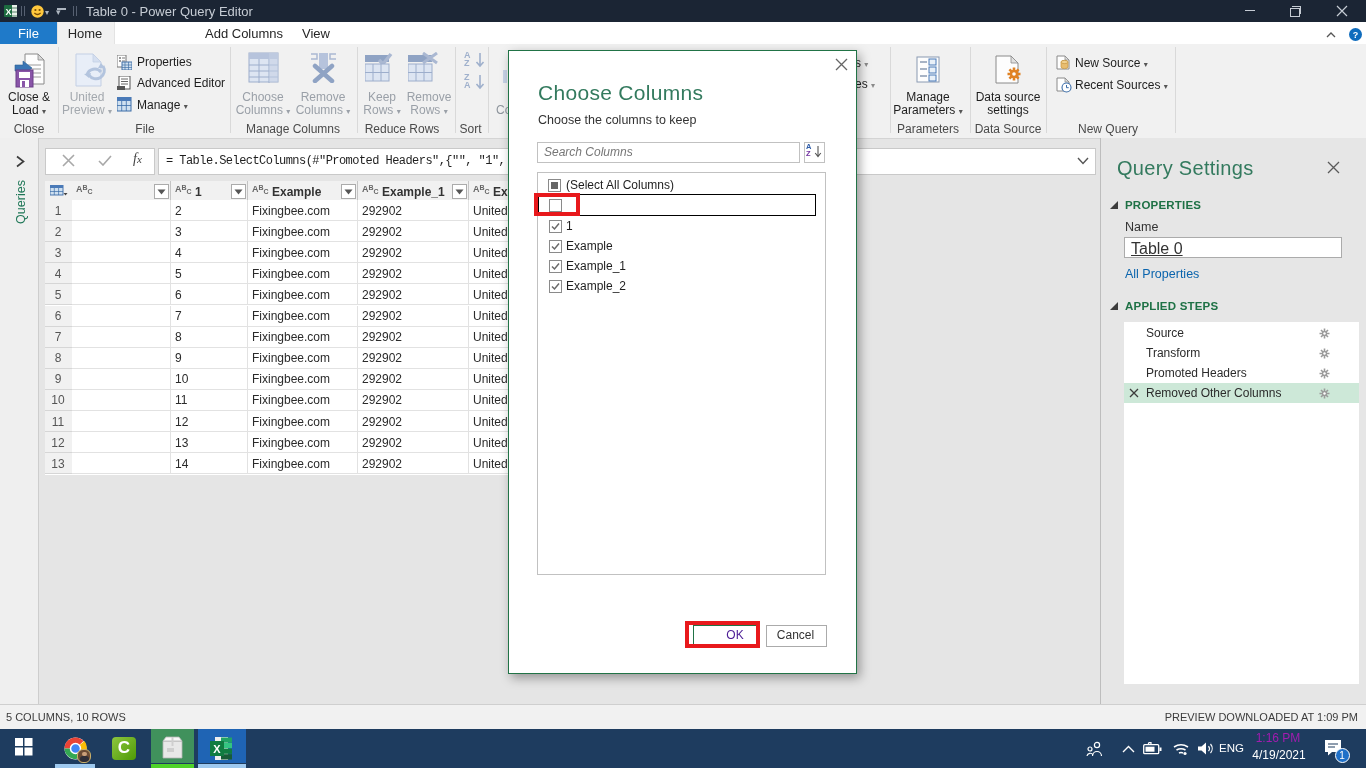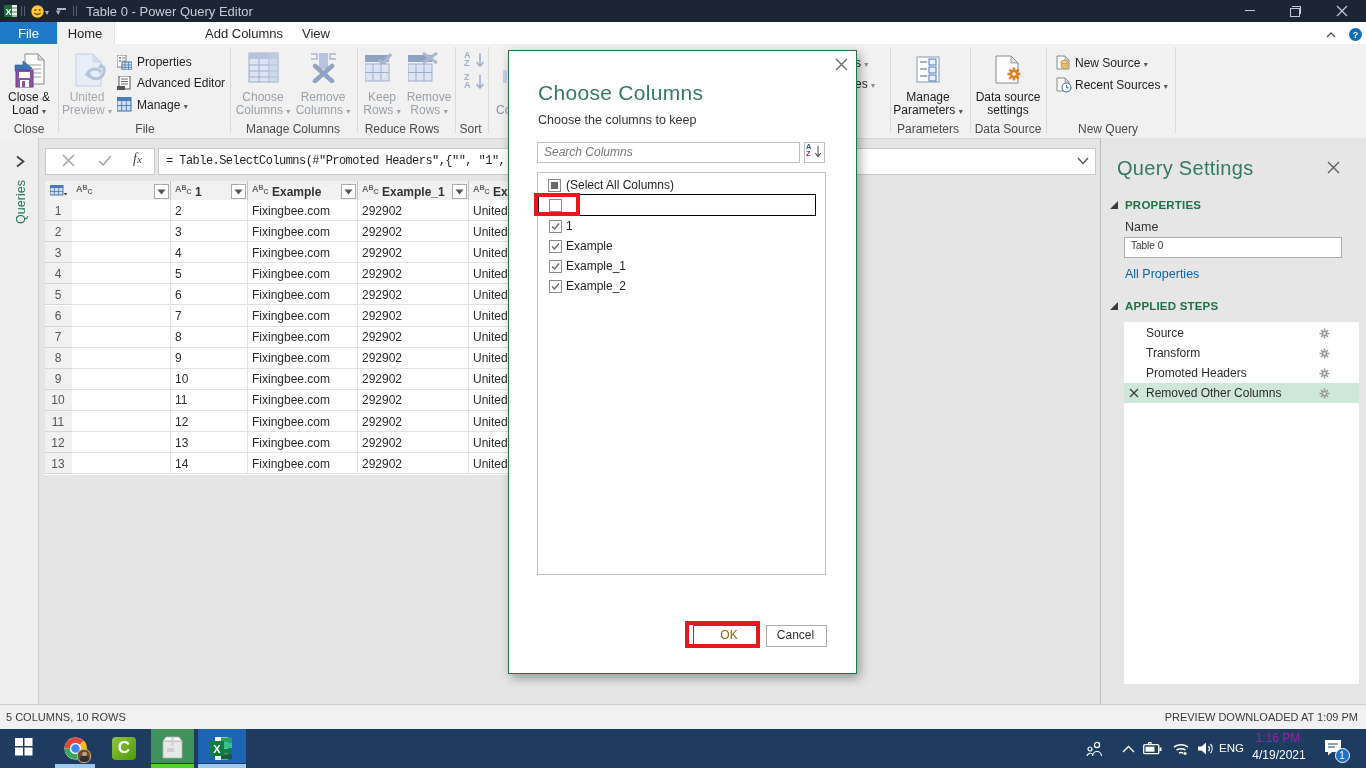--- a/index.html
+++ b/index.html
@@ -492,21 +492,21 @@
     </div>
 
 <div class="ab" style="left:1110px;top:201px;">
       <svg width="8" height="8">
         <path d="M0 8 L8 8 L8 0 z" fill="#3c3c3c"></path>
       </svg>
     </div>
 <div class="tx" style="left:1125px;top:199px;font-size:11.5px;font-weight:bold;color:#1e7145;letter-spacing:0.2px;">PROPERTIES</div>
 <div class="tx" style="left:1125px;top:220px;font-size:12.5px;color:#333;">Name</div>
 <div class="ab" style="left:1124px;top:237px;width:216px;height:19px;background:#fff;border:1px solid #ababab;"></div>
-<div class="tx" style="left:1131px;top:240px;font-size:10px;color:#333;">Table 0</div>
+<div class="tx" style="left:1131px;top:240px;font-size:16px;color:#333;text-decoration:underline;">Table 0</div>
 <div class="tx" style="left:1125px;top:267px;font-size:12.5px;color:#0a64ad;">All Properties</div>
 
 <div class="ab" style="left:1110px;top:302px;">
       <svg width="8" height="8">
         <path d="M0 8 L8 8 L8 0 z" fill="#3c3c3c"></path>
       </svg>
     </div>
 <div class="tx" style="left:1125px;top:300px;font-size:11.5px;font-weight:bold;color:#1e7145;letter-spacing:0.2px;">APPLIED STEPS</div>
 <div class="ab" style="left:1124px;top:322px;width:235px;height:362px;background:#fff;"></div>
 <div class="tx" style="left:1146px;top:326px;font-size:12px;color:#2b2b2b;">Source</div>
@@ -715,18 +715,18 @@
     </div>
 <div class="tx" style="left:566px;top:259px;font-size:12px;color:#1e1e1e;">Example_1</div>
 <div class="ab" style="left:549px;top:280px;width:11px;height:11px;background:#fff;border:1px solid #8a8a8a;">
       <svg width="11" height="11" style="position:absolute;left:0;top:0;">
         <path d="M2 5.5 L4.5 8 L9 2.5" stroke="#6a6a6a" stroke-width="1.5" fill="none"></path>
       </svg>
     </div>
 <div class="tx" style="left:566px;top:279px;font-size:12px;color:#1e1e1e;">Example_2</div>
 
 <div class="ab" style="left:693px;top:625px;width:62px;height:20px;background:#fff;border:1px solid #217346;"></div>
-<div class="tx" style="left:693px;top:628px;width:72px;text-align:center;font-size:12px;color:#a16207;">OK</div>
+<div class="tx" style="left:693px;top:628px;width:84px;text-align:center;font-size:12px;color:#4c1d95;">OK</div>
 <div class="ab" style="left:766px;top:625px;width:59px;height:20px;background:#fff;border:1px solid #ababab;"></div>
 <div class="tx" style="left:766px;top:628px;width:59px;text-align:center;font-size:12px;color:#333;">Cancel</div>
 
 <div class="ab" style="left:534px;top:193px;width:46px;height:23px;border:4px solid #e8191c;box-sizing:border-box;"></div>
 <div class="ab" style="left:685px;top:621px;width:75px;height:27px;border:4px solid #e8191c;box-sizing:border-box;"></div>
 </div>
 </body></html>

